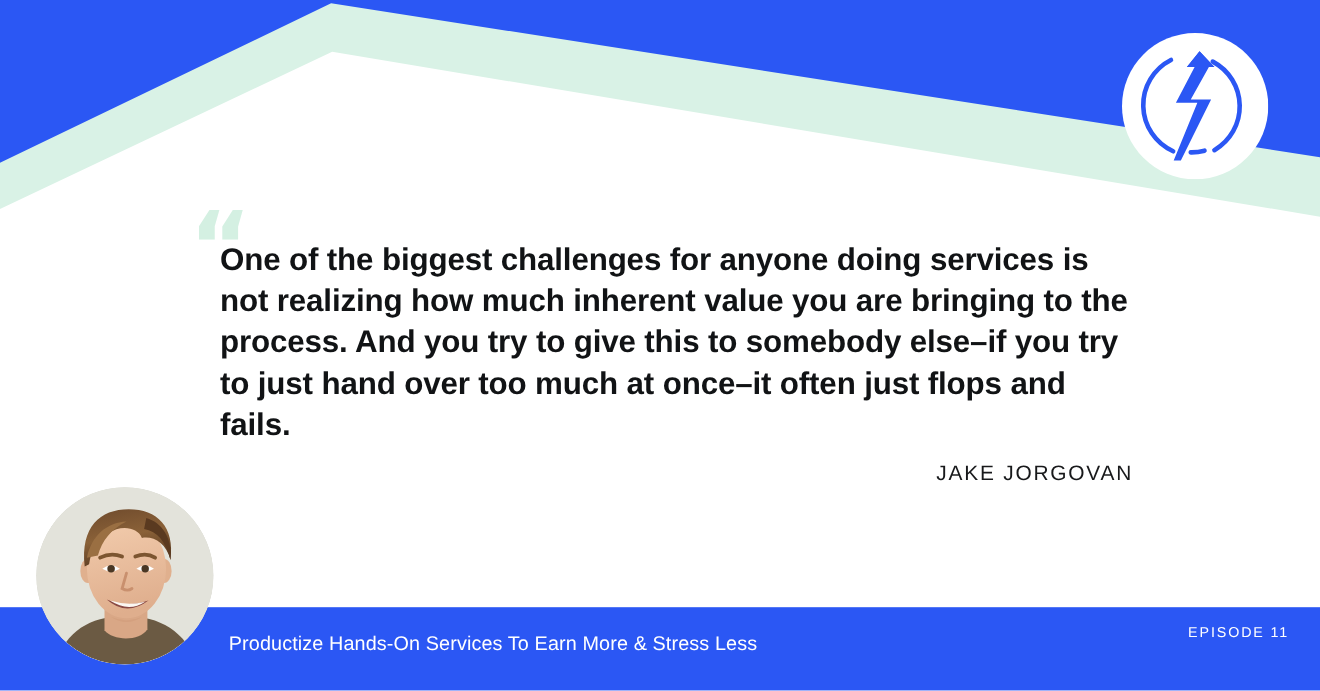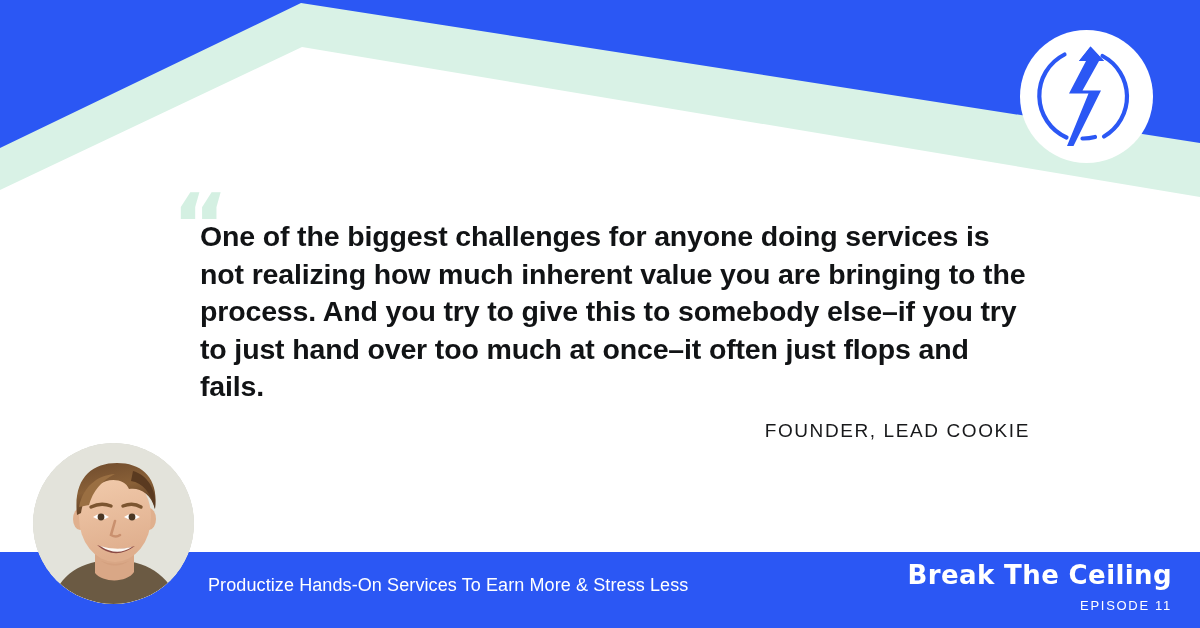--- a/index.html
+++ b/index.html
@@ -176,29 +176,28 @@
       <path d="M 70.5 16.5 L 59.0 31.0 L 84.0 31.0 Z" fill="#2b57f4"></path>
     </svg>
   </div>
 
   <div class="quote-block">
     <span class="quote-mark">“</span>
     <p class="quote-text">One of the biggest challenges for anyone doing services is not realizing how much inherent value you are bringing to the process. And you try to give this to somebody else–if you try to just hand over too much at once–it often just flops and fails.</p>
   </div>
 
   <div class="attribution">
-    <div class="attr-line">FOUNDER, LEAD COOKIE</div>
+    <div class="attr-line">JAKE JORGOVAN</div>
   </div>
 
   <div class="bottom-bar"></div>
 
   <div class="episode-title">Productize Hands-On Services To Earn More &amp; Stress Less</div>
 
   <div class="brand-lockup">
-    <div class="brand-name">Break The Ceiling</div>
     <div class="brand-episode">EPISODE 11</div>
   </div>
 
   <div class="avatar">
     <svg viewBox="0 0 161 161">
       <defs>
         <clipPath id="avClip">
             <circle cx="80.5" cy="80.5" r="80.5"></circle>
           </clipPath>
         <linearGradient id="hairG" x1="0" y1="0" x2="0.3" y2="1">

